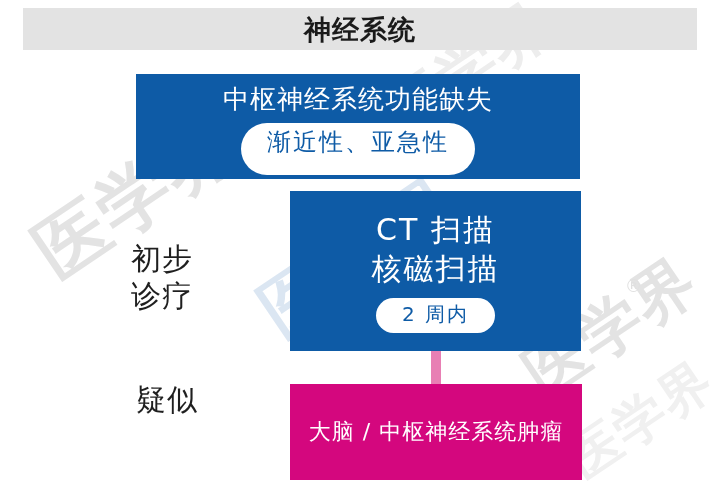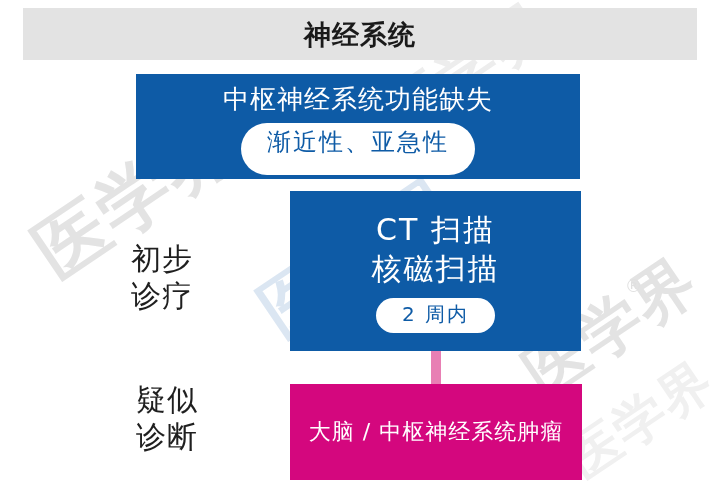--- a/index.html
+++ b/index.html
@@ -47,21 +47,21 @@
     z-index: 0;
     user-select: none;
   }
 
   
   .header-bar {
     position: absolute;
     left: 23px;
     top: 8px;
     width: 674px;
-    height: 52px;
+    height: 42px;
     background: #e3e3e3;
     display: flex;
     align-items: center;
     justify-content: center;
     z-index: 3;
   }
   .header-title {
     font-size: 27px;
     font-weight: 700;
     color: #1a1a1a;
@@ -195,21 +195,20 @@
   <div class="header-bar">
     <div class="header-title">神经系统</div>
   </div>
 
   <div class="stage-label stage-initial">
     <span>初步</span>
     <span>诊疗</span>
   </div>
   <div class="stage-label stage-suspect">
     <span>疑似</span>
-    <span>诊断</span>
   </div>
 
   <div class="box box-blue box-top">
     <div class="box-heading">中枢神经系统功能缺失</div>
     <div class="pill pill-top">渐近性、亚急性</div>
   </div>
 
   <div class="box box-blue box-mid">
     <div class="box-heading-lg">
       <span class="line">CT 扫描</span>

